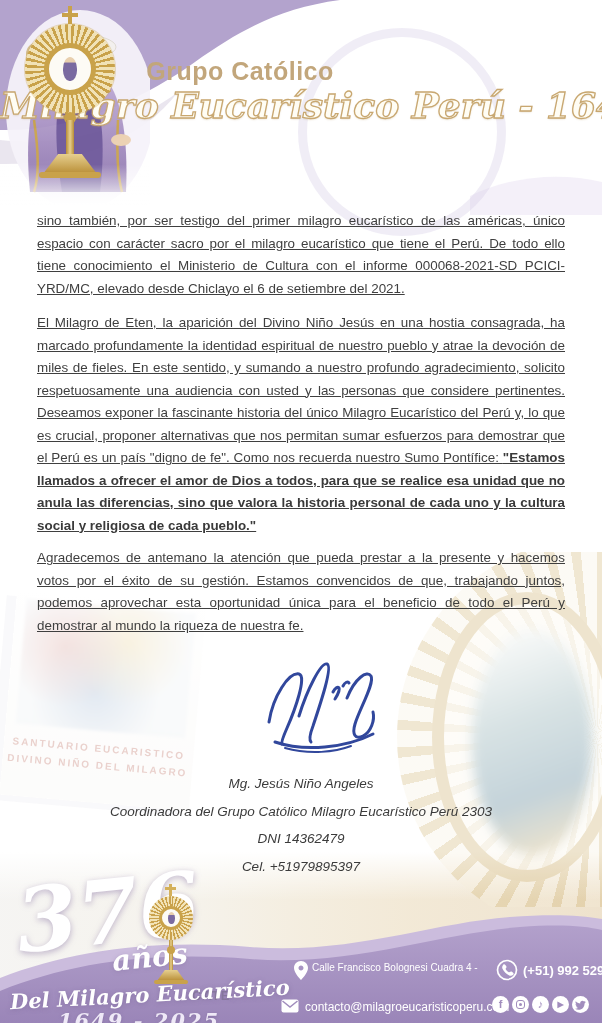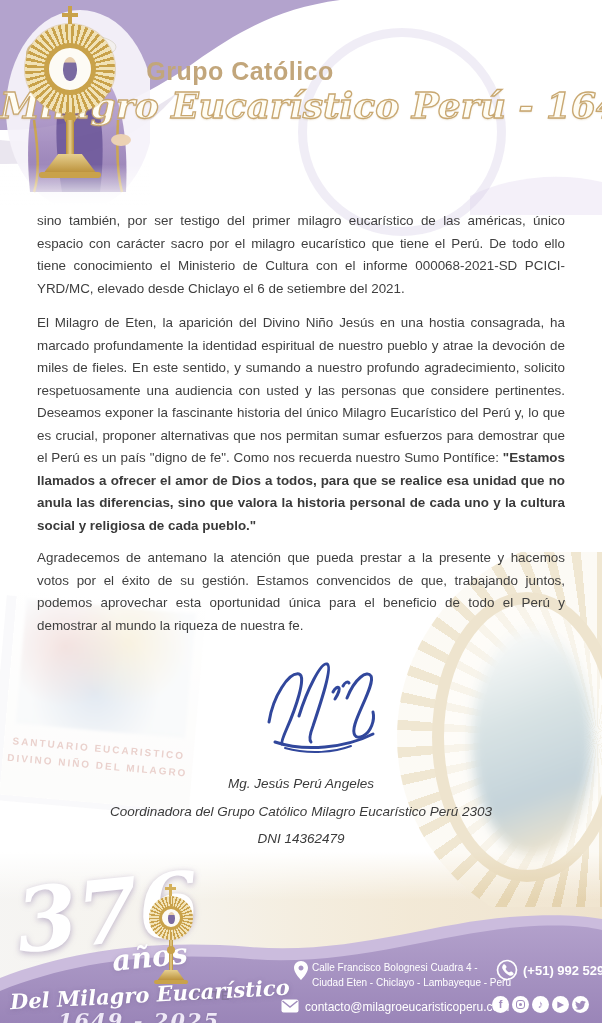--- a/index.html
+++ b/index.html
@@ -59,21 +59,21 @@
     background:repeating-conic-gradient(from 0deg,rgba(201,168,92,.9) 0deg 3deg,rgba(246,238,218,.9) 3deg 8deg);}
   .wm-oval-ring{position:absolute;left:55px;top:40px;width:190px;height:290px;border-radius:50%;
     border:12px solid #c9a85f;box-sizing:border-box;background:rgba(250,246,238,.6);}
   .wm-oval-fig{position:absolute;left:95px;top:78px;width:120px;height:225px;border-radius:50%;filter:blur(6px);
     background:linear-gradient(160deg,#dfe7e4 10%,#7fa3a8 40%,#3f7086 70%,#caa85c 95%);}
   .wm-fragment{position:absolute;left:192px;top:988px;z-index:4;font-size:13px;font-weight:bold;
     letter-spacing:1px;color:rgba(118,108,134,.55);}
   
   .letter{position:absolute;left:37px;top:210px;width:528px;z-index:2;color:#3f3f3f;
     font-size:13.4px;line-height:22.5px;text-align:justify;}
-  .letter p{margin:0 0 12px 0;}
+  .letter p{margin:0 0 12px 0;text-decoration:underline;}
   .letter strong{font-weight:bold;color:#3a3a3a;}
   
   .signature{position:absolute;left:255px;top:650px;z-index:2;}
   .sig-block{position:absolute;left:0;top:770px;width:602px;z-index:2;text-align:center;
     font-style:italic;color:#3b3b3b;font-size:13.5px;line-height:27.5px;font-weight:500;}
   
   .anniv{position:absolute;left:0;top:860px;width:280px;height:163px;z-index:4;color:#ffffff;}
   .a-376{position:absolute;left:16px;top:8px;font-family:"DejaVu Serif",serif;font-style:italic;
     font-weight:bold;font-size:88px;line-height:88px;transform:rotate(-6deg);
     text-shadow:0 2px 6px rgba(140,120,165,.55);}
@@ -204,23 +204,24 @@
     <path d="M44,66 C52,40 66,12 72,14 C78,16 66,52 58,76 C55,84 54,90 56,92"></path>
     <path d="M78,42 C80,38 83,36 84,38 C85,40 82,46 80,49"></path>
     <path d="M88,36 C90,32 93,31 94,33"></path>
     <path d="M92,48 C100,28 112,20 116,26 C120,33 104,60 100,74 C97,84 100,90 108,86 C116,82 120,70 118,62"></path>
     <path d="M20,92 C50,102 90,98 118,84"></path>
     <path d="M30,98 C55,105 80,102 96,96" stroke-width="2"></path>
   </g>
 </svg>
 
 <div class="sig-block">
-  <div>Mg. Jesús Perú Angeles</div>
+  <div>Mg. Jesús Niño Angeles</div>
   <div>Coordinadora del Grupo Católico Milagro Eucarístico Perú 2303</div>
   <div>DNI 14362479</div>
+  <div>Cel. +51979895397</div>
 </div>
 
 <div class="anniv">
   <div class="a-376">376</div>
   <div class="a-anos">años</div>
   <div class="a-caption">Del Milagro Eucarístico</div>
   <div class="a-years">1649 - 2025</div>
   <div class="mon2">
     <div class="c-v"></div>
       <div class="c-h"></div>
@@ -245,21 +246,20 @@
   <path d="M0,75 C70,48 150,36 250,44 C350,52 430,20 510,14 C550,11 580,12 602,16 L602,120 L0,120 Z" fill="#cbbcdd"></path>
   <path d="M0,88 C70,60 150,48 250,56 C350,64 440,30 520,24 C560,21 585,23 602,27 L602,120 L0,120 Z" fill="url(#fg)"></path>
 </svg>
 
 <div class="footer-content">
   <svg class="f-pin" width="14" height="19" viewBox="0 0 14 19">
     <path d="M7,0 C3,0 0,3 0,7 C0,12 7,19 7,19 C7,19 14,12 14,7 C14,3 11,0 7,0 Z M7,9.5 C5.6,9.5 4.5,8.4 4.5,7 C4.5,5.6 5.6,4.5 7,4.5 C8.4,4.5 9.5,5.6 9.5,7 C9.5,8.4 8.4,9.5 7,9.5 Z" fill="#ffffff"></path>
   </svg>
   <div class="f-addr">
     <div>Calle Francisco Bolognesi Cuadra 4 -</div>
-    <div>Ciudad Eten - Chiclayo - Lambayeque - Perú</div>
   </div>
 
   <svg class="f-phone-icon" width="22" height="22" viewBox="0 0 22 22">
     <circle cx="11" cy="11" r="9.5" fill="none" stroke="#ffffff" stroke-width="1.7"></circle>
     <path d="M7.2,5.8 C7.8,5.2 8.8,5.2 9.3,5.9 L10.2,7.1 C10.7,7.8 10.5,8.7 9.9,9.3 C9.6,9.6 9.6,10.1 9.9,10.6 C10.5,11.6 11.4,12.5 12.4,13.1 C12.9,13.4 13.4,13.4 13.7,13.1 C14.3,12.5 15.2,12.3 15.9,12.8 L17.1,13.7 C17.8,14.2 17.8,15.2 17.2,15.8 C16.2,16.8 14.6,17.1 13.3,16.5 C10.6,15.3 7.7,12.4 6.5,9.7 C5.9,8.4 6.2,6.8 7.2,5.8 Z" fill="#ffffff"></path>
   </svg>
   <div class="f-phone">(+51) 992 529 956</div>
 
   <svg class="f-mail-icon" width="18" height="14" viewBox="0 0 18 14">
     <rect x="0.5" y="0.5" width="17" height="13" rx="2" fill="#ffffff"></rect>

